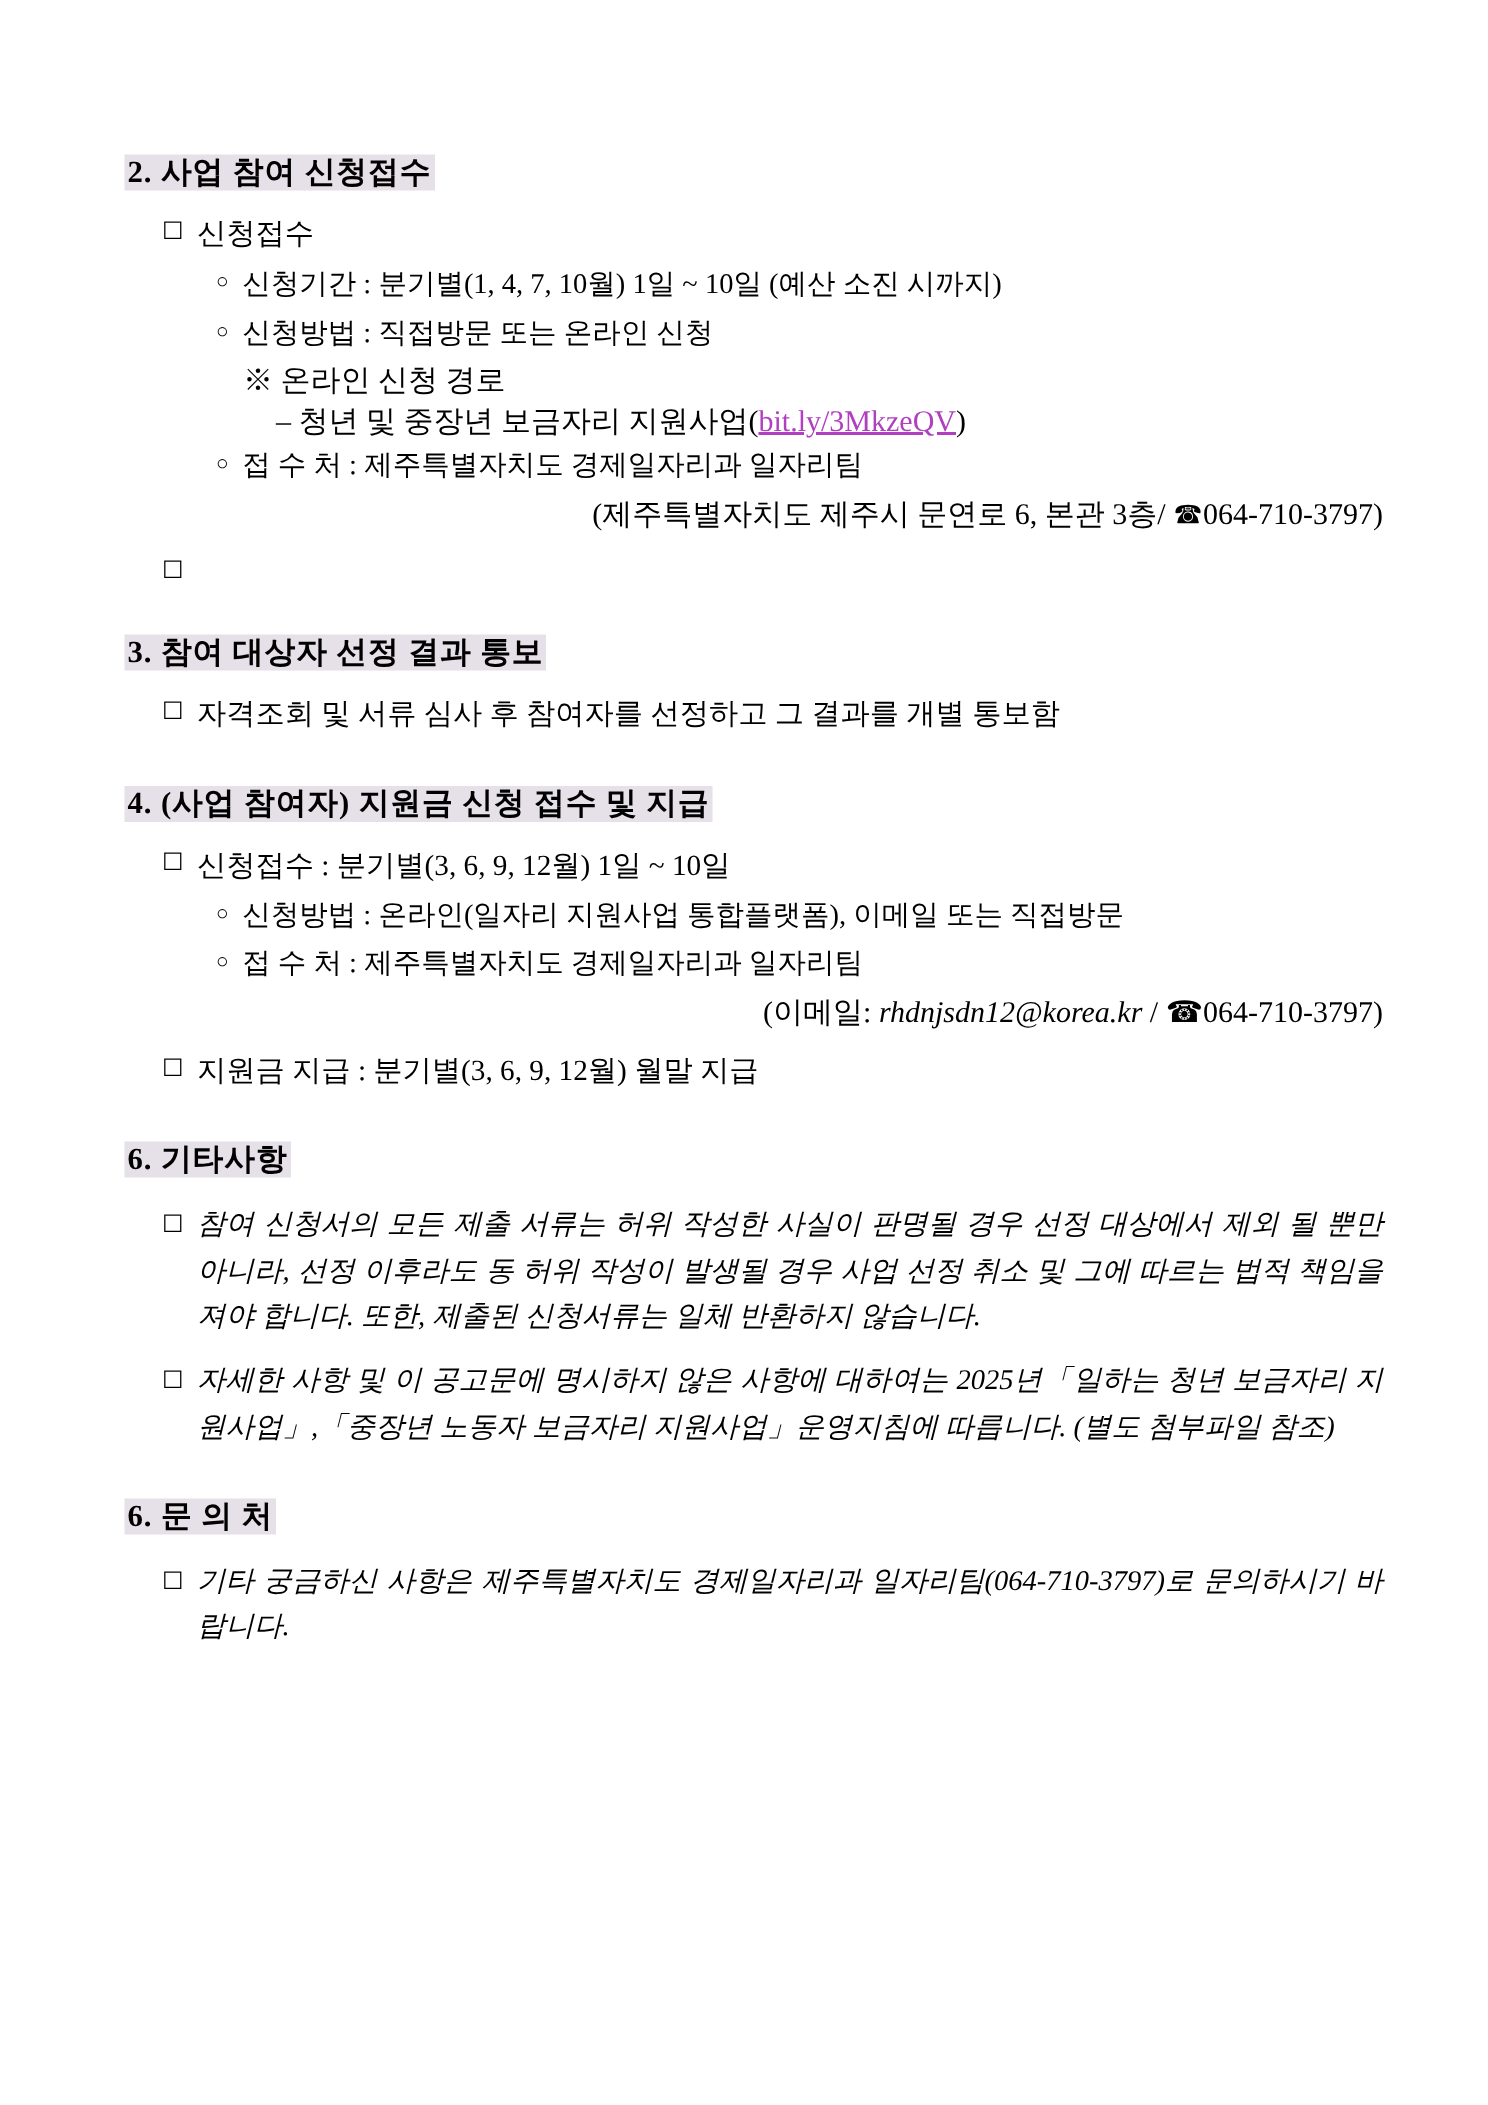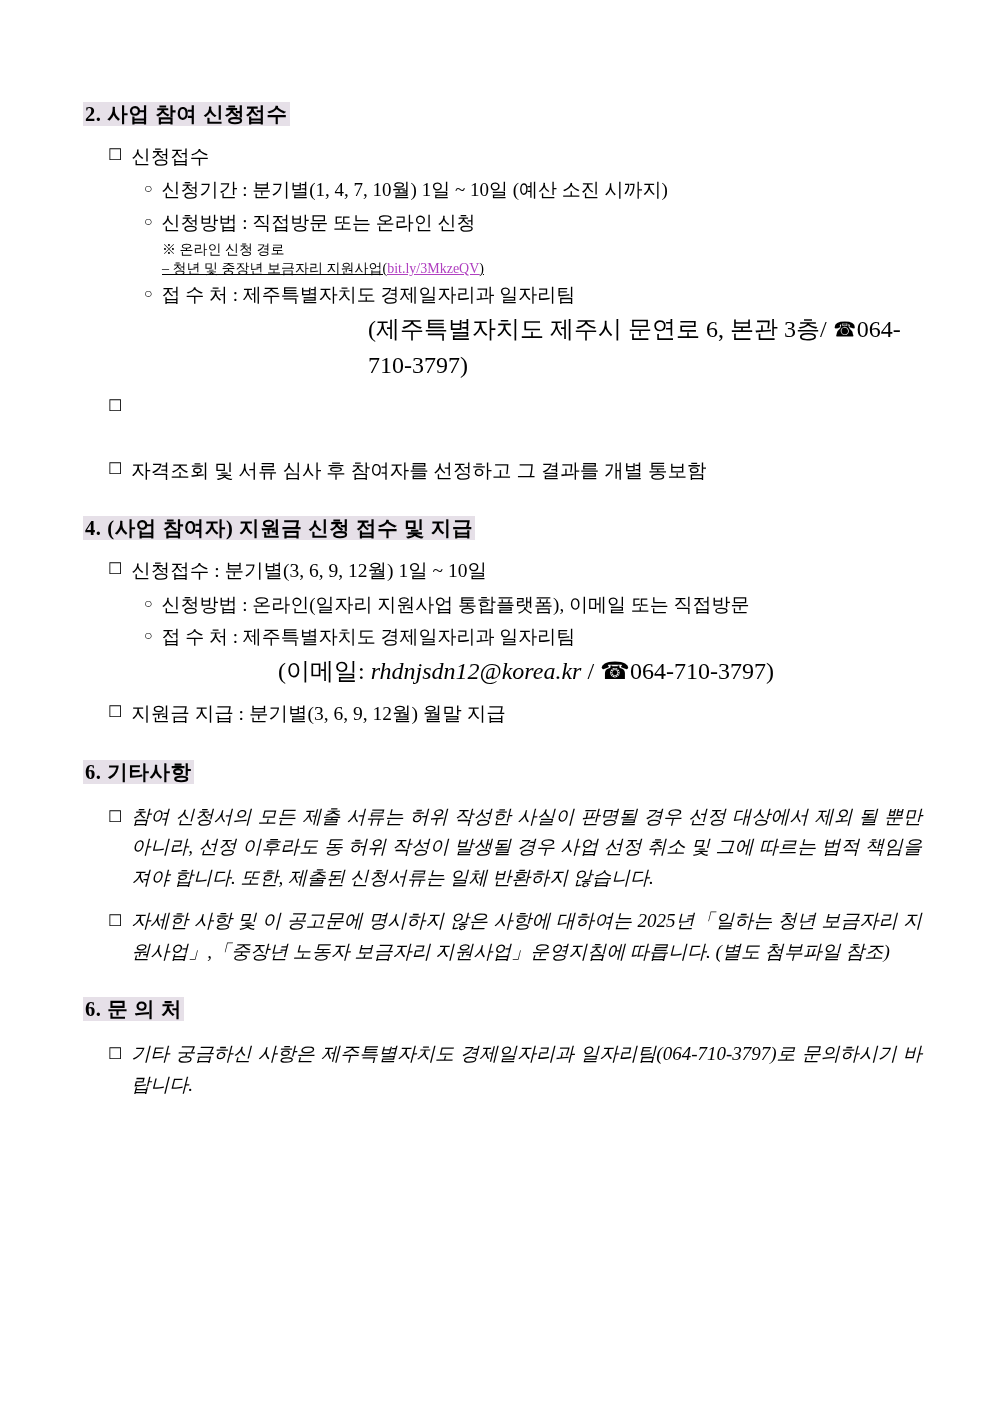--- a/index.html
+++ b/index.html
@@ -54,33 +54,34 @@
     line-height: 1.55;
   }
   .lvl2 .circ {
     font-size: 14px;
     margin-right: 9px;
     position: relative;
     top: 3px;
   }
   .bold { font-weight: normal; }
   .note {
-    font-size: 14px;
+    font-size: 20px;
     margin: 4px 0 0 84px;
     line-height: 1.35;
   }
-  .note .dash { margin-left: 0; text-decoration: underline; }
+  .note .dash { margin-left: 22px; }
   .link {
     color: #b040c0;
     text-decoration: underline;
   }
   .indent-right {
-    font-size: 24px;
+    font-size: 20px;
     margin: 2px 0 0 200px;
     line-height: 1.5;
+    text-align: right;
   }
   .indent-right.center-ish { margin-left: 290px; }
   .para {
     font-size: 19px;
     margin: 12px 0 0 30px;
     display: flex;
     align-items: flex-start;
     line-height: 1.62;
     text-align: justify;
   }
@@ -131,20 +132,21 @@
     <div class="indent-right center-ish">(제주특별자치도 제주시 문연로 6, 본관 3층/ ☎064-710-3797)</div>
 
     <div class="lvl1">
       <span class="box">☐</span>
     </div>
   </div>
 
   <div class="gap-lg"></div>
 
   <div class="sec-block">
+    <div class="sec-title"><span class="hl">3. 참여 대상자 선정 결과 통보</span></div>
 
     <div class="lvl1">
       <span class="box">☐</span>
       <span>자격조회 및 서류 심사 후 참여자를 선정하고 그 결과를 개별 통보함</span>
     </div>
   </div>
 
   <div class="gap-lg"></div>
 
   <div class="sec-block">

